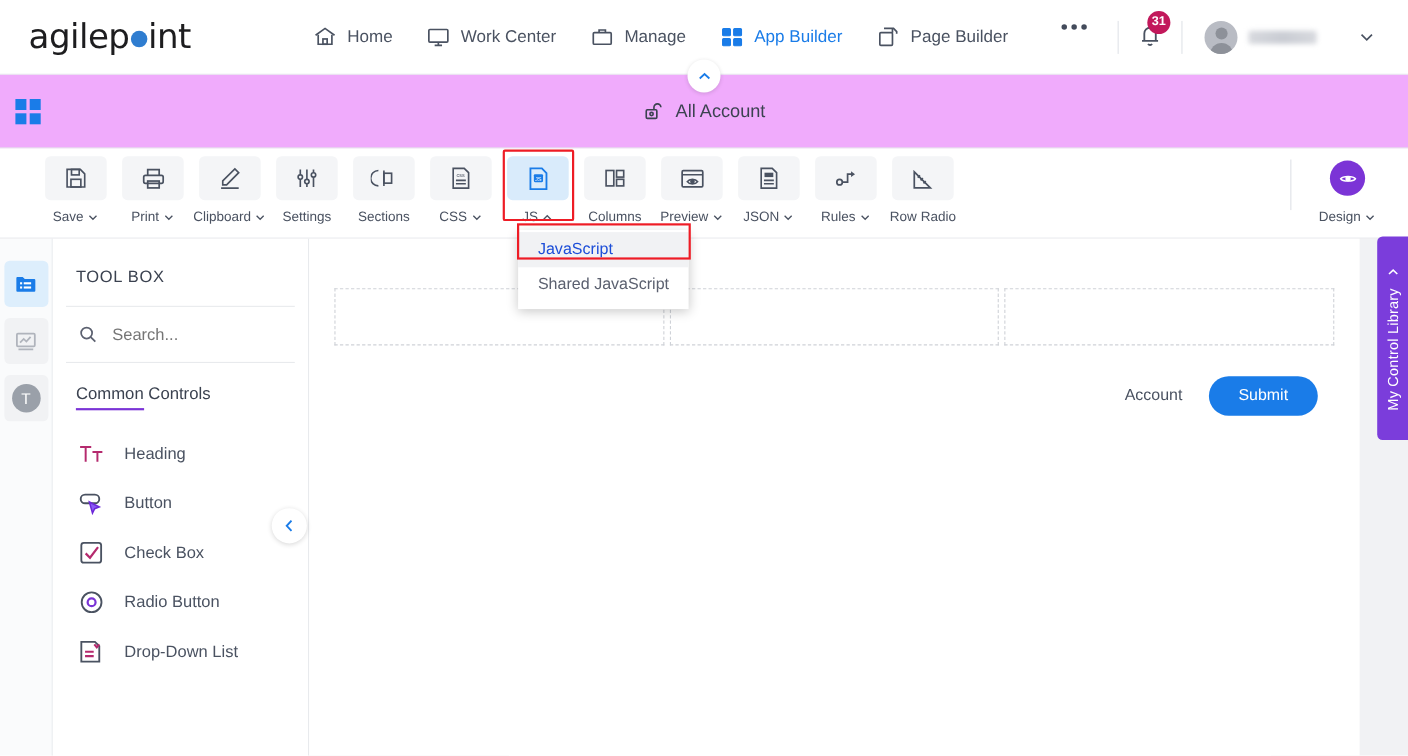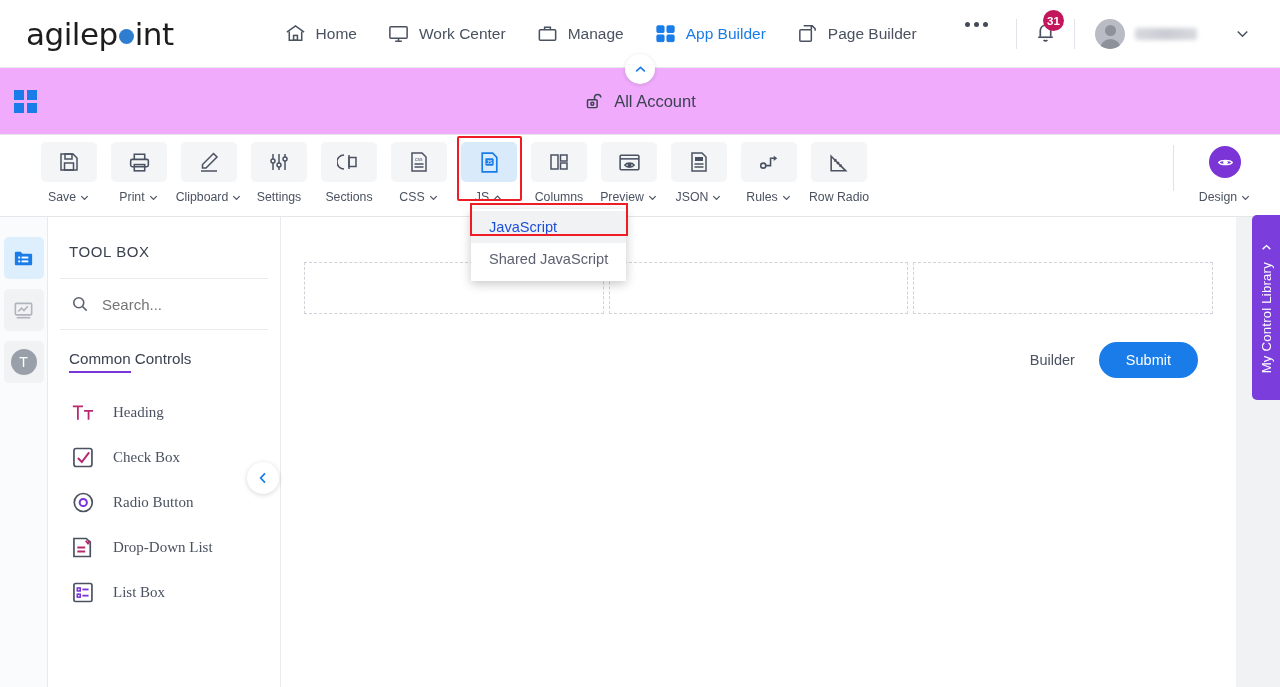--- a/index.html
+++ b/index.html
@@ -167,21 +167,21 @@
     padding: 20px 0 0 21px; font-size: 15.2px; color: #3b4250; font-weight: 500;
     position: relative; display: inline-block;
   }
   .tbx-cat::after {
     content: ""; position: absolute; left: 21px; bottom: -6px;
     width: 62px; height: 2px; background: #7b34d6;
   }
   .ctrl-list { padding-top: 22px; }
   .ctrl-row {
     display: flex; align-items: center; gap: 16px;
-    padding: 9px 0 9px 22px; cursor: pointer; font-family: Liberation Serif, serif;
+    padding: 9px 0 9px 22px; cursor: pointer;
   }
   .ctrl-label { font-size: 15px; color: #4a5261; }
   .panel-collapse {
     position: absolute; top: 462px; left: 247px; width: 32px; height: 32px;
     border-radius: 50%; background: #fff; box-shadow: 0 1px 5px rgba(0,0,0,.16);
     display: flex; align-items: center; justify-content: center; cursor: pointer; z-index: 20;
   }
 
   
   .canvas-bg {
@@ -560,68 +560,65 @@
     <div class="ctrl-list">
       <div class="ctrl-row">
         <svg width="27" height="27" viewBox="0 0 24 24" fill="none" stroke="#b52a6e" stroke-width="1.6">
           <path d="M2.5 6.5h9M7 6.5v12"></path>
             <path d="M12.5 10.5h8M16.5 10.5v8"></path>
         </svg>
         <span class="ctrl-label">Heading</span>
       </div>
       <div class="ctrl-row">
         <svg width="27" height="27" viewBox="0 0 24 24" fill="none" stroke="#4a5261" stroke-width="1.5">
+          <rect x="3" y="5" width="15" height="7" rx="3.5"></rect>
+          <path d="M10 11l2.5 9 1.8-3.6 3.7-1.4z" fill="#8b5cf6" stroke="#6d28d9" stroke-width="1.2"></path>
+        </svg>
+        <span class="ctrl-label">Button</span>
+      </div>
+      <div class="ctrl-row">
+        <svg width="27" height="27" viewBox="0 0 24 24" fill="none" stroke="#4a5261" stroke-width="1.5">
           <rect x="3.5" y="4" width="16" height="16" rx="2"></rect>
           <path d="M7 12.5l3.5 3.5L17 7.5" stroke="#b52a6e" stroke-width="1.8"></path>
         </svg>
         <span class="ctrl-label">Check Box</span>
       </div>
       <div class="ctrl-row">
         <svg width="27" height="27" viewBox="0 0 24 24" fill="none" stroke="#4a5261" stroke-width="1.5">
           <circle cx="11.8" cy="12" r="8"></circle>
             <circle cx="11.8" cy="12" r="3.2" stroke="#7b34d6" stroke-width="1.8"></circle>
         </svg>
         <span class="ctrl-label">Radio Button</span>
       </div>
       <div class="ctrl-row">
         <svg width="27" height="27" viewBox="0 0 24 24" fill="none" stroke="#4a5261" stroke-width="1.5">
           <path d="M3.5 4h11l3.5 3.5V20h-14.5z"></path>
           <path d="M6.5 12h7M6.5 15.5h7" stroke="#b52a6e" stroke-width="1.7"></path>
           <path d="M14 6l2 2.4L18 6" stroke="#b52a6e" stroke-width="1.7"></path>
         </svg>
         <span class="ctrl-label">Drop-Down List</span>
-      </div>
-      <div class="ctrl-row">
-        <svg width="27" height="27" viewBox="0 0 24 24" fill="none" stroke="#4a5261" stroke-width="1.5">
-          <rect x="3.5" y="4" width="16" height="16" rx="1.5"></rect>
-          <rect x="6.5" y="8" width="2.6" height="2.6" stroke="#7b34d6" stroke-width="1.4"></rect>
-          <path d="M11 9.3h5.5" stroke="#7b34d6" stroke-width="1.6"></path>
-          <rect x="6.5" y="13.5" width="2.6" height="2.6" stroke="#7b34d6" stroke-width="1.4"></rect>
-          <path d="M11 14.8h5.5" stroke="#7b34d6" stroke-width="1.6"></path>
-        </svg>
-        <span class="ctrl-label">List Box</span>
       </div>
     </div>
   </div>
 
   <div class="panel-collapse">
     <svg width="16" height="16" viewBox="0 0 24 24" fill="none" stroke="#1a7ce8" stroke-width="2.6">
       <path d="M15 5 8.5 12 15 19"></path>
     </svg>
   </div>
 
   <div class="canvas-bg">
     <div class="form-card">
       <div class="drops">
         <div class="drop"></div>
         <div class="drop"></div>
         <div class="drop"></div>
       </div>
       <div class="form-actions">
-        <span class="cancel-btn">Builder</span>
+        <span class="cancel-btn">Account</span>
         <button class="submit-btn">Submit</button>
       </div>
     </div>
   </div>
 
   <div class="js-menu">
     <div class="js-menu-item hi">JavaScript</div>
     <div class="js-menu-item">Shared JavaScript</div>
   </div>
   <div class="js-menu-hl"></div>

